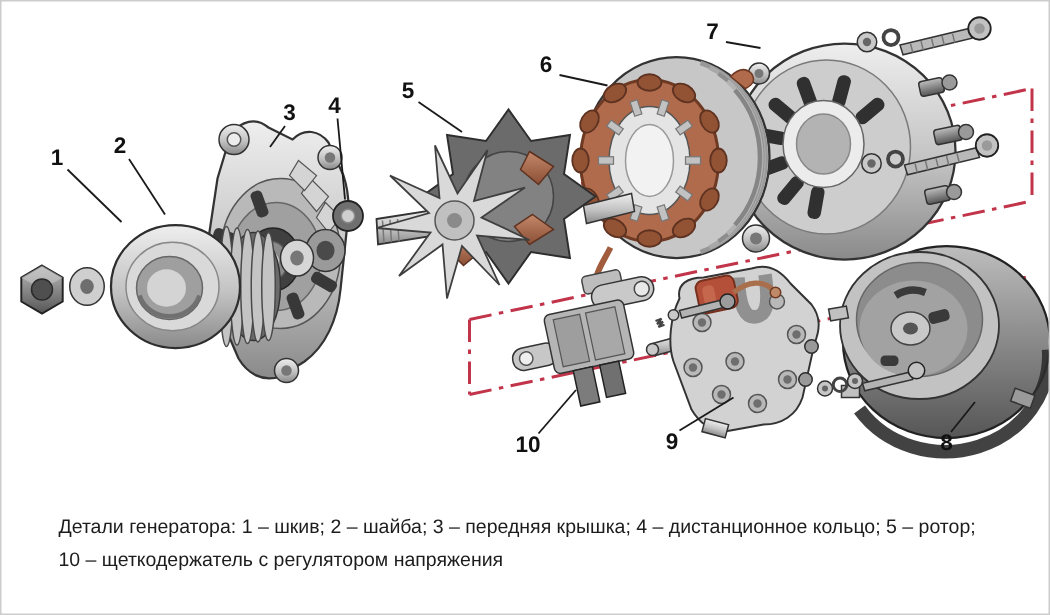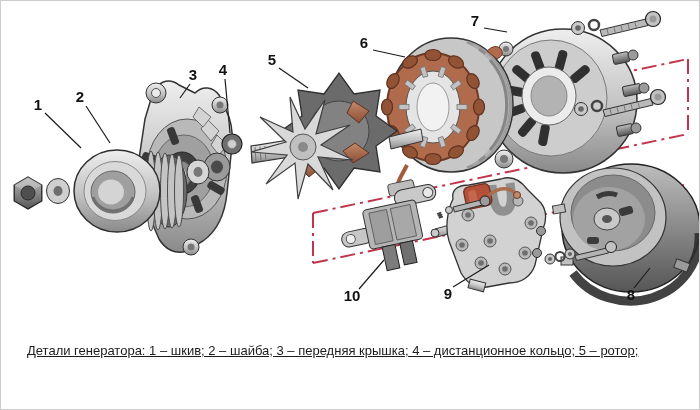--- a/index.html
+++ b/index.html
@@ -8,25 +8,24 @@
     width:700px;height:410px;
     box-sizing:border-box;
     background:#ffffff;
     border:1px solid #cccccc;
     font-family:"Liberation Sans", sans-serif;
     overflow:hidden;
   }
   .diagram-svg{position:absolute;left:0;top:0;}
   .caption{
     position:absolute;
-    left:26px;top:339px;right:20px;
+    left:38px;top:339px;right:20px;
     font-size:13px;
     line-height:22px;
     color:#1c1c1c;
-    text-decoration:underline;
   }
   .part-label{
     font-family:"Liberation Sans", sans-serif;
     font-size:15px;
     font-weight:bold;
     fill:#111111;
   }
 </style>
 </head>
 <body>
@@ -334,15 +333,16 @@
     <text class="part-label" x="363" y="47">6</text>
     <text class="part-label" x="474" y="25">7</text>
     <text class="part-label" x="630" y="299">8</text>
     <text class="part-label" x="447" y="298">9</text>
     <text class="part-label" x="351" y="300">10</text>
   </g>
 </svg>
 
 <div class="caption">
   <div>Детали генератора: 1 – шкив; 2 – шайба; 3 – передняя крышка; 4 – дистанционное кольцо; 5 – ротор;</div>
+  <div>10 – щеткодержатель с регулятором напряжения</div>
 </div>
 
 </div>
 
 </body></html>

